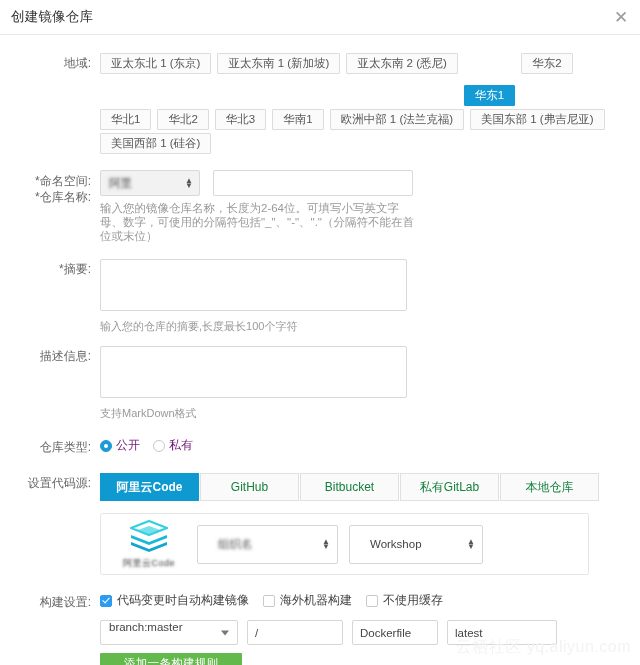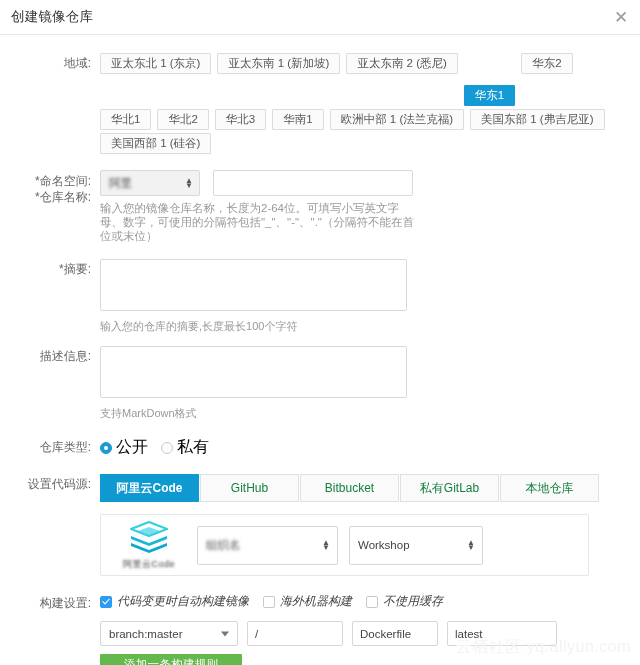--- a/index.html
+++ b/index.html
@@ -205,21 +205,21 @@
     background: #1b9ad6;
   }
   .radio-dot.on:after {
     content: "";
     position: absolute;
     left: 3px; top: 3px;
     width: 4px; height: 4px;
     border-radius: 50%;
     background: #fff;
   }
-  .radio-label { font-size: 16px; color: #000000; margin-right: 6px; }
+  .radio-label { font-size: 12px; color: #701a75; margin-right: 6px; }
 
   
   .src-tabs { display: flex; gap: 0; }
   .src-tab {
     border: 1px solid #e0e0e0;
     background: #fafafa;
     color: #15803d;
     font-size: 12px;
     width: 99px;
     height: 28px;
@@ -263,21 +263,21 @@
     user-select: none;
     letter-spacing: .5px;
   }
   .repo-select {
     height: 39px;
     border: 1px solid #d6d6d6;
     box-sizing: border-box;
     background: #fff;
     display: flex;
     align-items: center;
-    padding-left: 8px;
+    padding-left: 20px;
     position: relative;
     font-size: 11.5px;
     color: #444;
     cursor: pointer;
     border-radius: 2px;
   }
   #repo-select-org { width: 141px; }
   #repo-select-proj { width: 134px; margin-left: 11px; }
   .repo-select .spin {
     position: absolute;
@@ -313,35 +313,35 @@
     content: "";
     position: absolute;
     left: 3px;
     top: 0.5px;
     width: 3px;
     height: 6px;
     border: solid #fff;
     border-width: 0 1.6px 1.6px 0;
     transform: rotate(42deg);
   }
-  .check-label { font-size: 12px; color: #444; font-style: italic; }
+  .check-label { font-size: 12px; color: #444; }
 
   .build-row {
     display: flex;
     align-items: center;
     margin-top: 11px;
   }
   .branch-select {
     width: 138px;
     height: 25px;
     border: 1px solid #d6d6d6;
     box-sizing: border-box;
     background: #fff;
     display: flex;
-    align-items: center;
+    align-items: flex-start;
     padding-left: 8px;
     position: relative;
     font-size: 11.5px;
     color: #444;
     cursor: pointer;
     border-radius: 2px;
   }
   .branch-select .caret {
     position: absolute;
     right: 8px;

